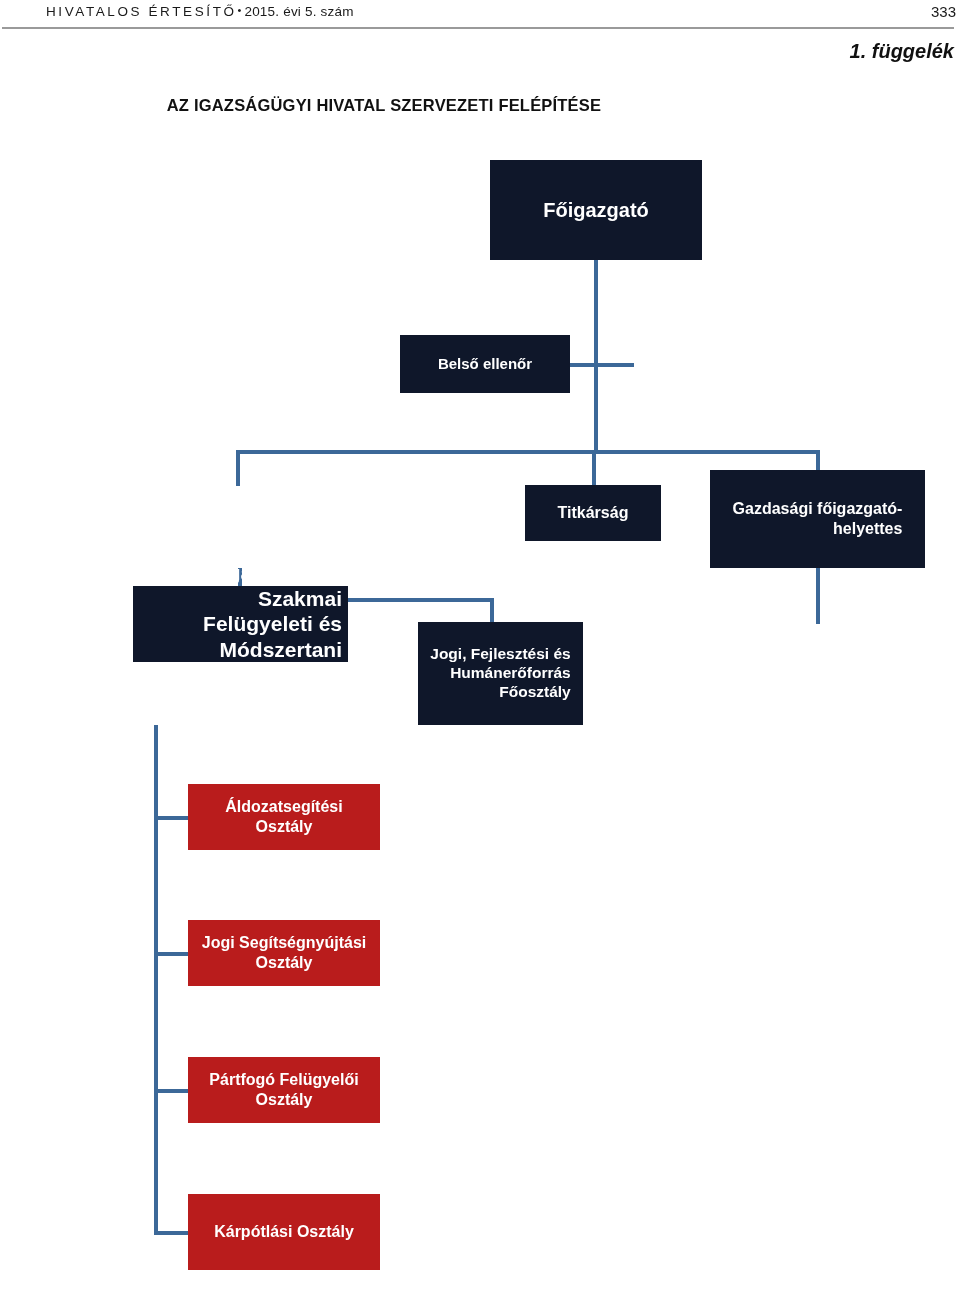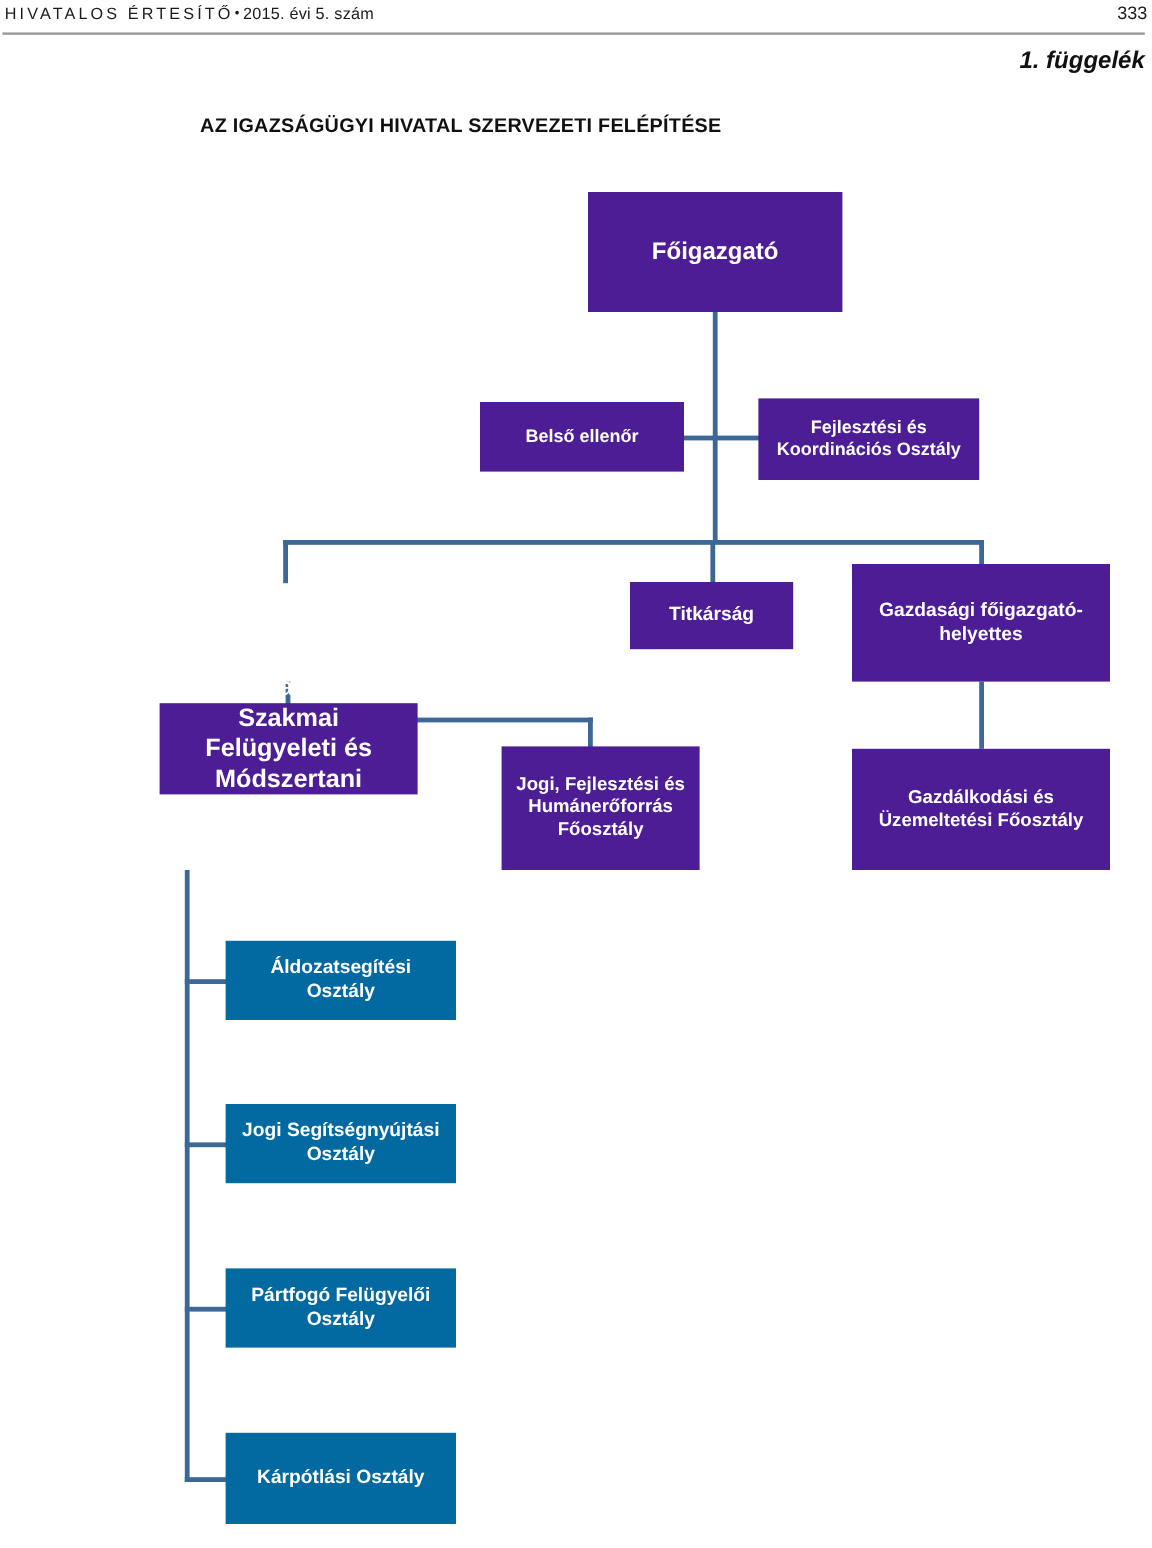--- a/index.html
+++ b/index.html
@@ -28,20 +28,21 @@
     position: absolute;
     left: 4px;
     top: 4px;
     font-size: 13.5px;
     color: #1a1a1a;
     white-space: nowrap;
   }
   .rh-journal {
     letter-spacing: 2.6px;
     font-size: 13.5px;
+    margin-left: 42px;
   }
   .rh-bullet {
     letter-spacing: 0;
     padding: 0 3px 0 1px;
     font-size: 11px;
     position: relative;
     top: -2px;
   }
   .rh-issue {
     letter-spacing: 0.2px;
@@ -102,22 +103,22 @@
     display: flex;
     align-items: center;
     justify-content: center;
     text-align: center;
     color: #ffffff;
     font-weight: 700;
     line-height: 1.22;
     padding: 2px 6px;
     z-index: 3;
   }
-  .node.blue  { background: #4c1d95; }
-  .node.orange{ background: #0369a1; }
+  .node.blue  { background: #0f172a; text-align: right; }
+  .node.orange{ background: #b91c1c; }
 
   .node .label { display: block; }
 
   
   .conn {
     position: absolute;
     background: #3c6898;
     z-index: 1;
   }
   .conn.v { width: 4px; }
@@ -168,26 +169,20 @@
   <div class="conn h" style="left:154px; top:1231px; width:40px;"></div>
 
   <div class="node blue" style="left:490px; top:160px; width:212px; height:100px; font-size:20px;">
     <span class="label">Főigazgató</span>
   </div>
 
   <div class="node blue" style="left:400px; top:335px; width:170px; height:58px; font-size:15px;">
     <span class="label">Belső ellenőr</span>
   </div>
 
-  <div class="node blue" style="left:632px; top:332px; width:184px; height:68px; font-size:15px;">
-    <span>
-      <span class="label">Fejlesztési és</span>
-      <span class="label">Koordinációs Osztály</span>
-    </span>
-  </div>
 
 
   <div class="node blue" style="left:525px; top:485px; width:136px; height:56px; font-size:16px;">
     <span class="label">Titkárság</span>
   </div>
 
   <div class="node blue" style="left:710px; top:470px; width:215px; height:98px; font-size:16px;">
     <span>
       <span class="label">Gazdasági főigazgató-</span>
       <span class="label">helyettes</span>
@@ -203,26 +198,20 @@
   </div>
 
   <div class="node blue" style="left:418px; top:622px; width:165px; height:103px; font-size:15.5px;">
     <span>
       <span class="label">Jogi, Fejlesztési és</span>
       <span class="label">Humánerőforrás</span>
       <span class="label">Főosztály</span>
     </span>
   </div>
 
-  <div class="node blue" style="left:710px; top:624px; width:215px; height:101px; font-size:15.5px;">
-    <span>
-      <span class="label">Gazdálkodási és</span>
-      <span class="label">Üzemeltetési Főosztály</span>
-    </span>
-  </div>
 
   <div class="node orange" style="left:188px; top:784px; width:192px; height:66px; font-size:16px;">
     <span>
       <span class="label">Áldozatsegítési</span>
       <span class="label">Osztály</span>
     </span>
   </div>
 
   <div class="node orange" style="left:188px; top:920px; width:192px; height:66px; font-size:16px;">
     <span>

